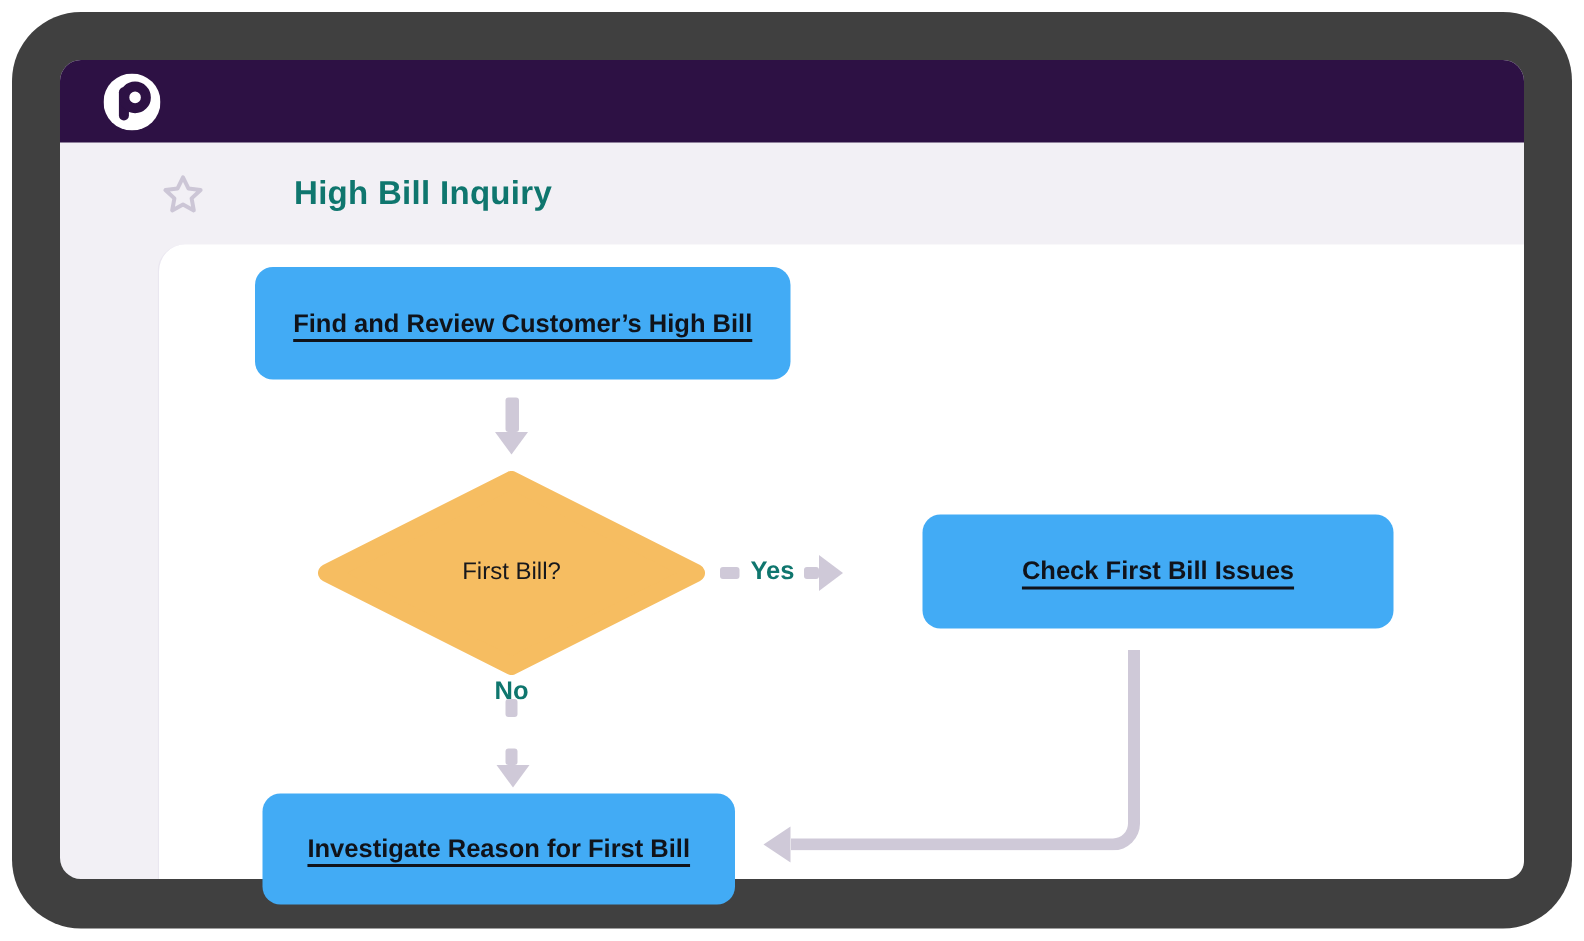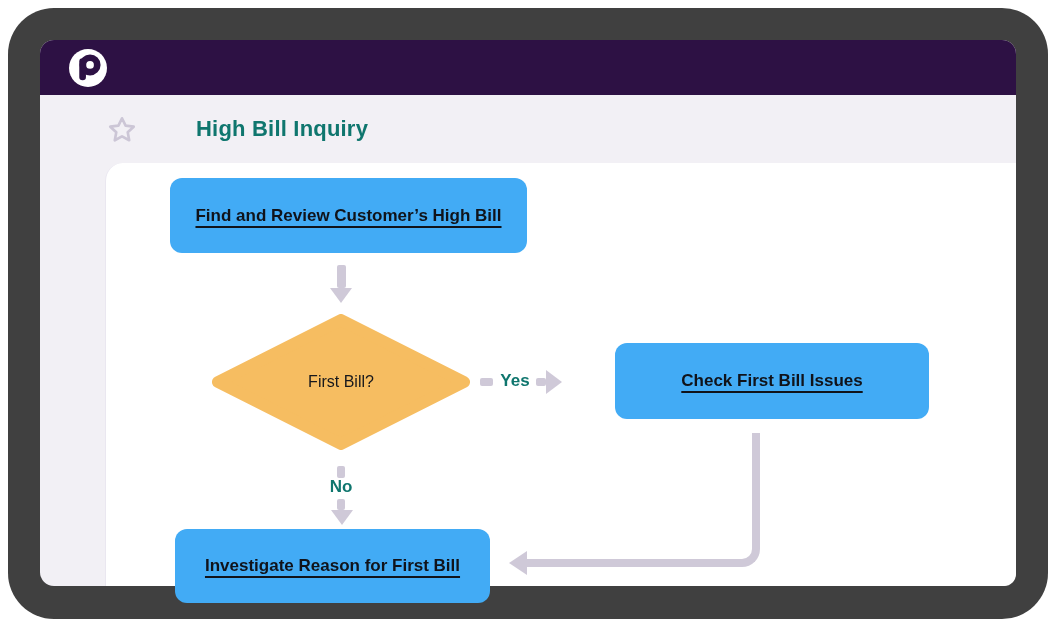--- a/index.html
+++ b/index.html
@@ -59,21 +59,21 @@
   
   .e1-tail { left: 337px; top: 265px; width: 9px; height: 23px; }
   .e1-head { left: 330px; top: 288px; }
   
   .e2-dash { left: 480px; top: 378px; width: 13px; height: 8px; }
   .e2-label { left: 494px; top: 371px; width: 42px; }
   .e2-tail { left: 536px; top: 378px; width: 10px; height: 8px; }
   .e2-head { left: 546px; top: 370px; }
   
   .e3-dash { left: 337px; top: 466px; width: 8px; height: 12px; }
-  .e3-label { left: 321px; top: 477px; width: 40px; }
+  .e3-label { left: 321px; top: 451px; width: 40px; }
   .e3-tail { left: 337px; top: 499px; width: 8px; height: 11px; }
   .e3-head { left: 331px; top: 510px; }
   
   .e4-elbow { position: absolute; left: 527px; top: 433px; width: 233px; height: 134px;
     border-right: 8px solid #cfc9d8; border-bottom: 8px solid #cfc9d8;
     border-bottom-right-radius: 18px; }
   .e4-head { left: 509px; top: 551px; }
 </style>
 </head>
 <body>

